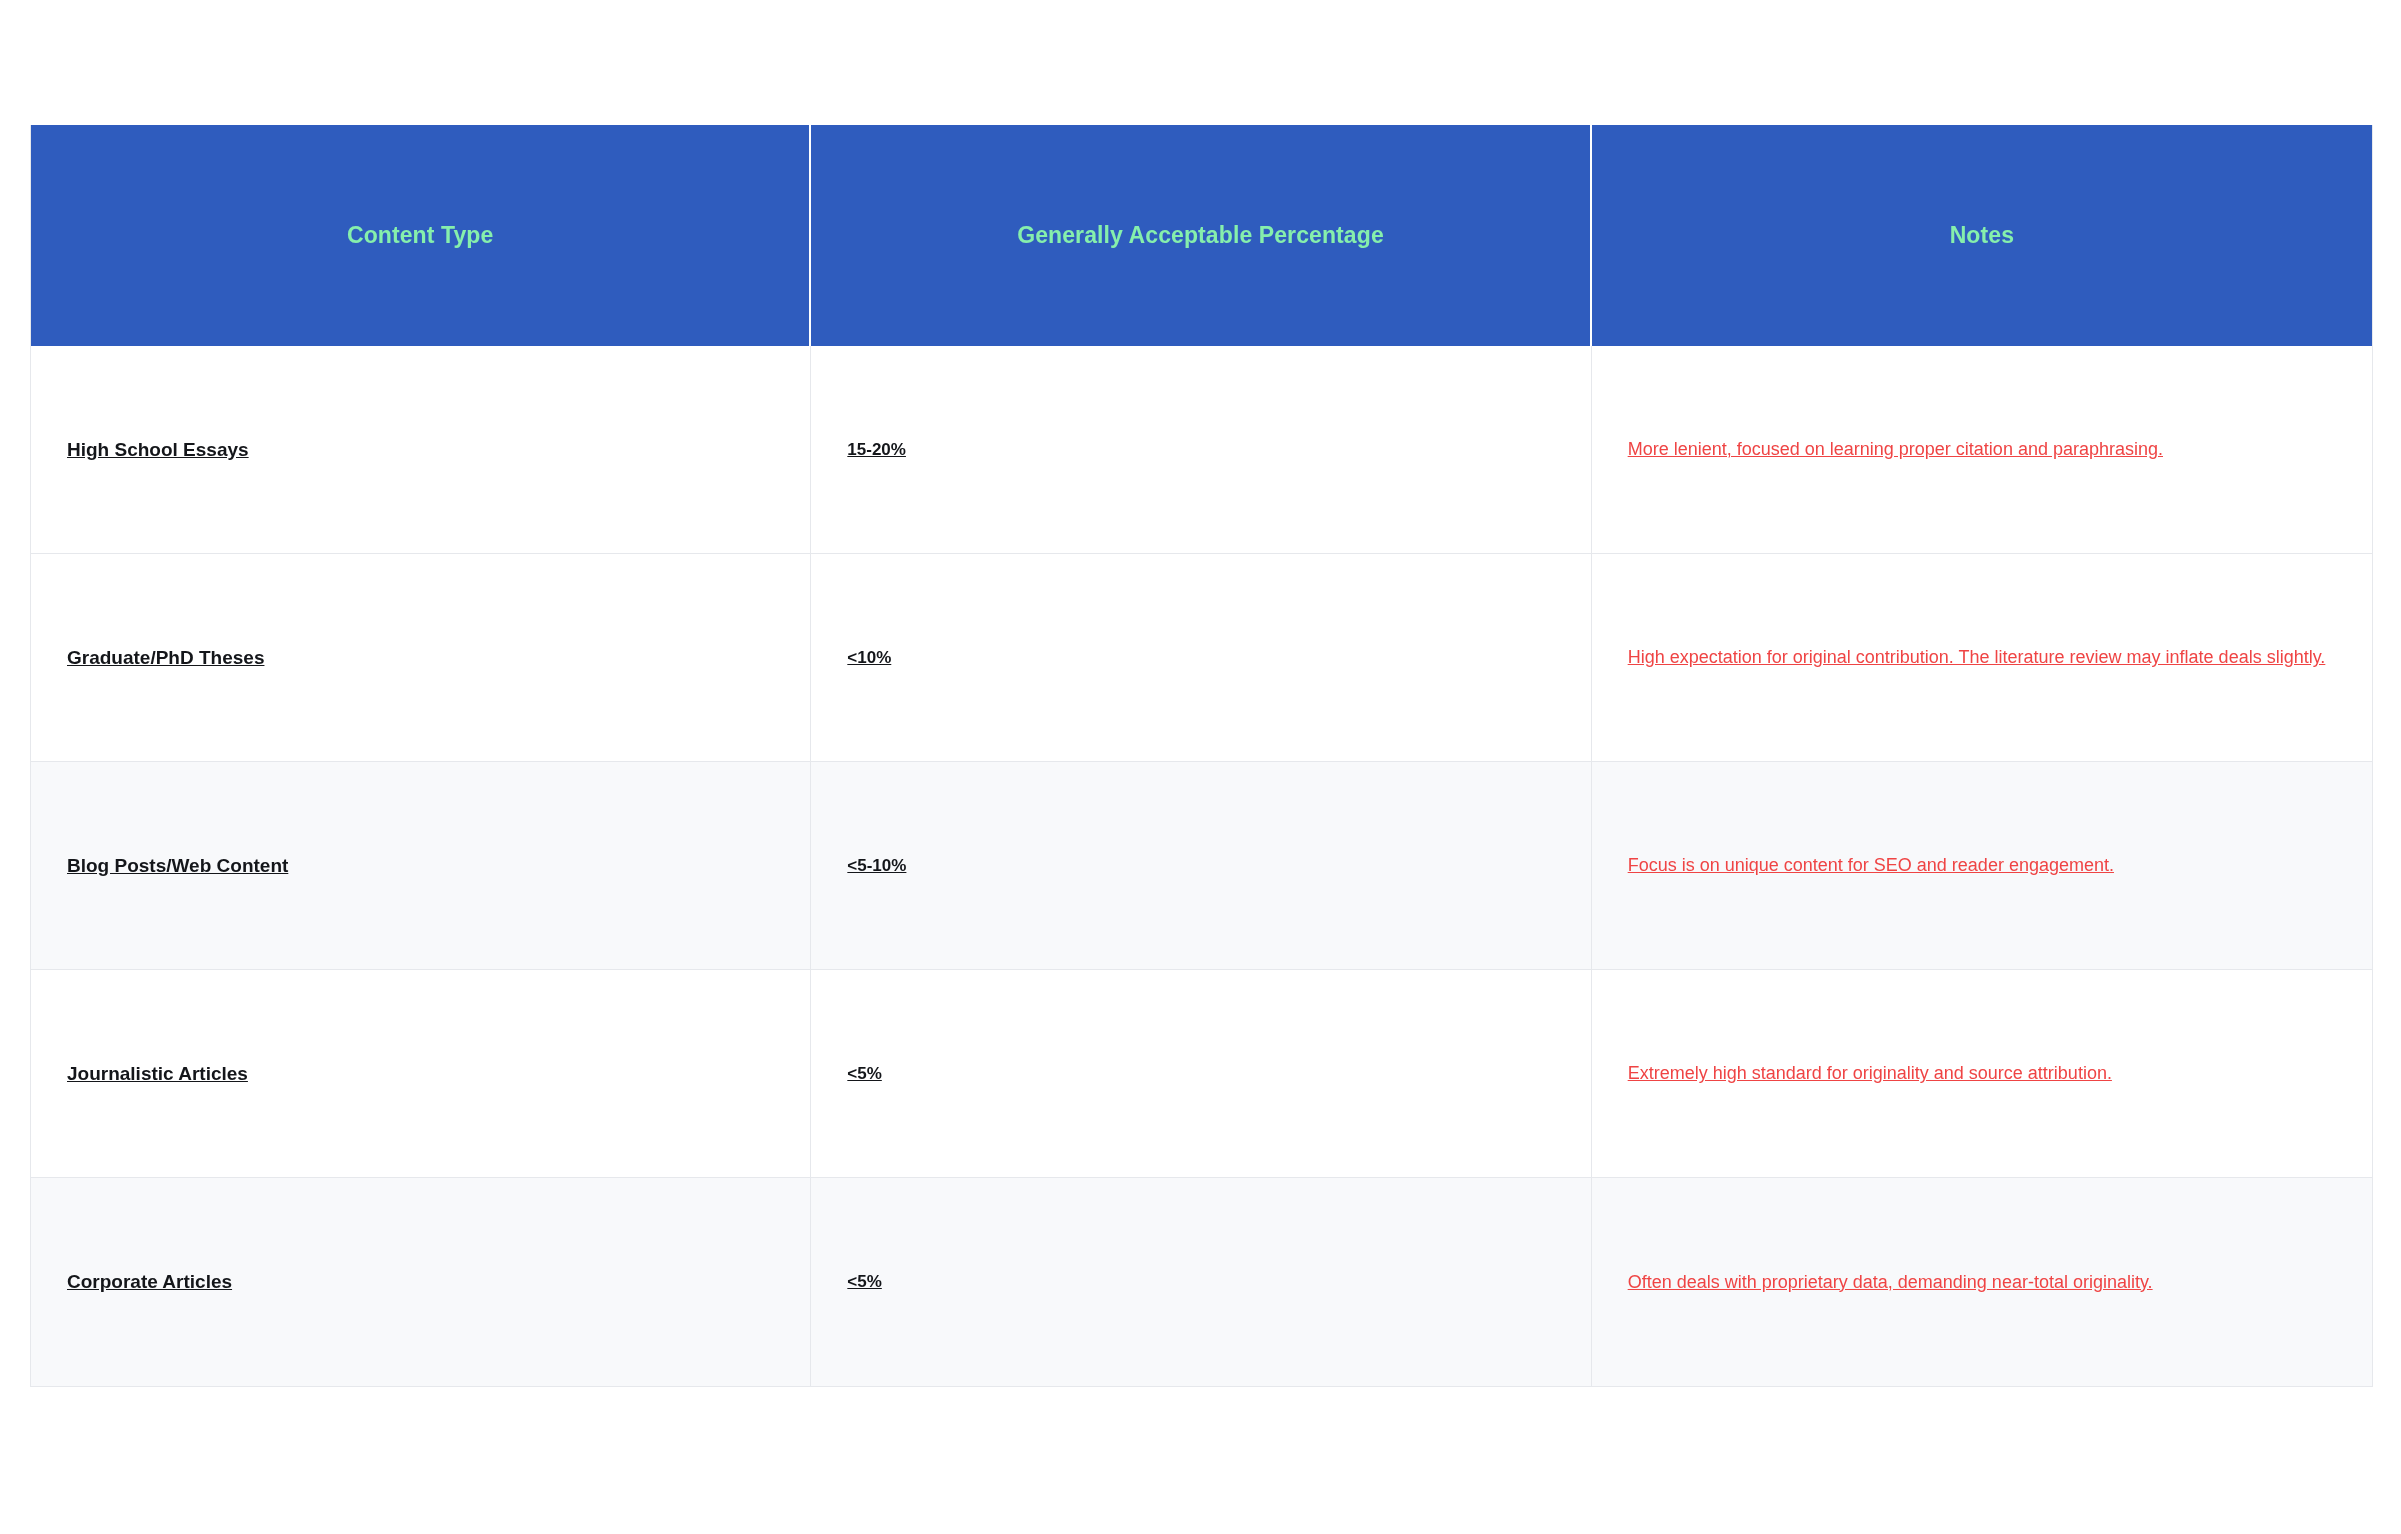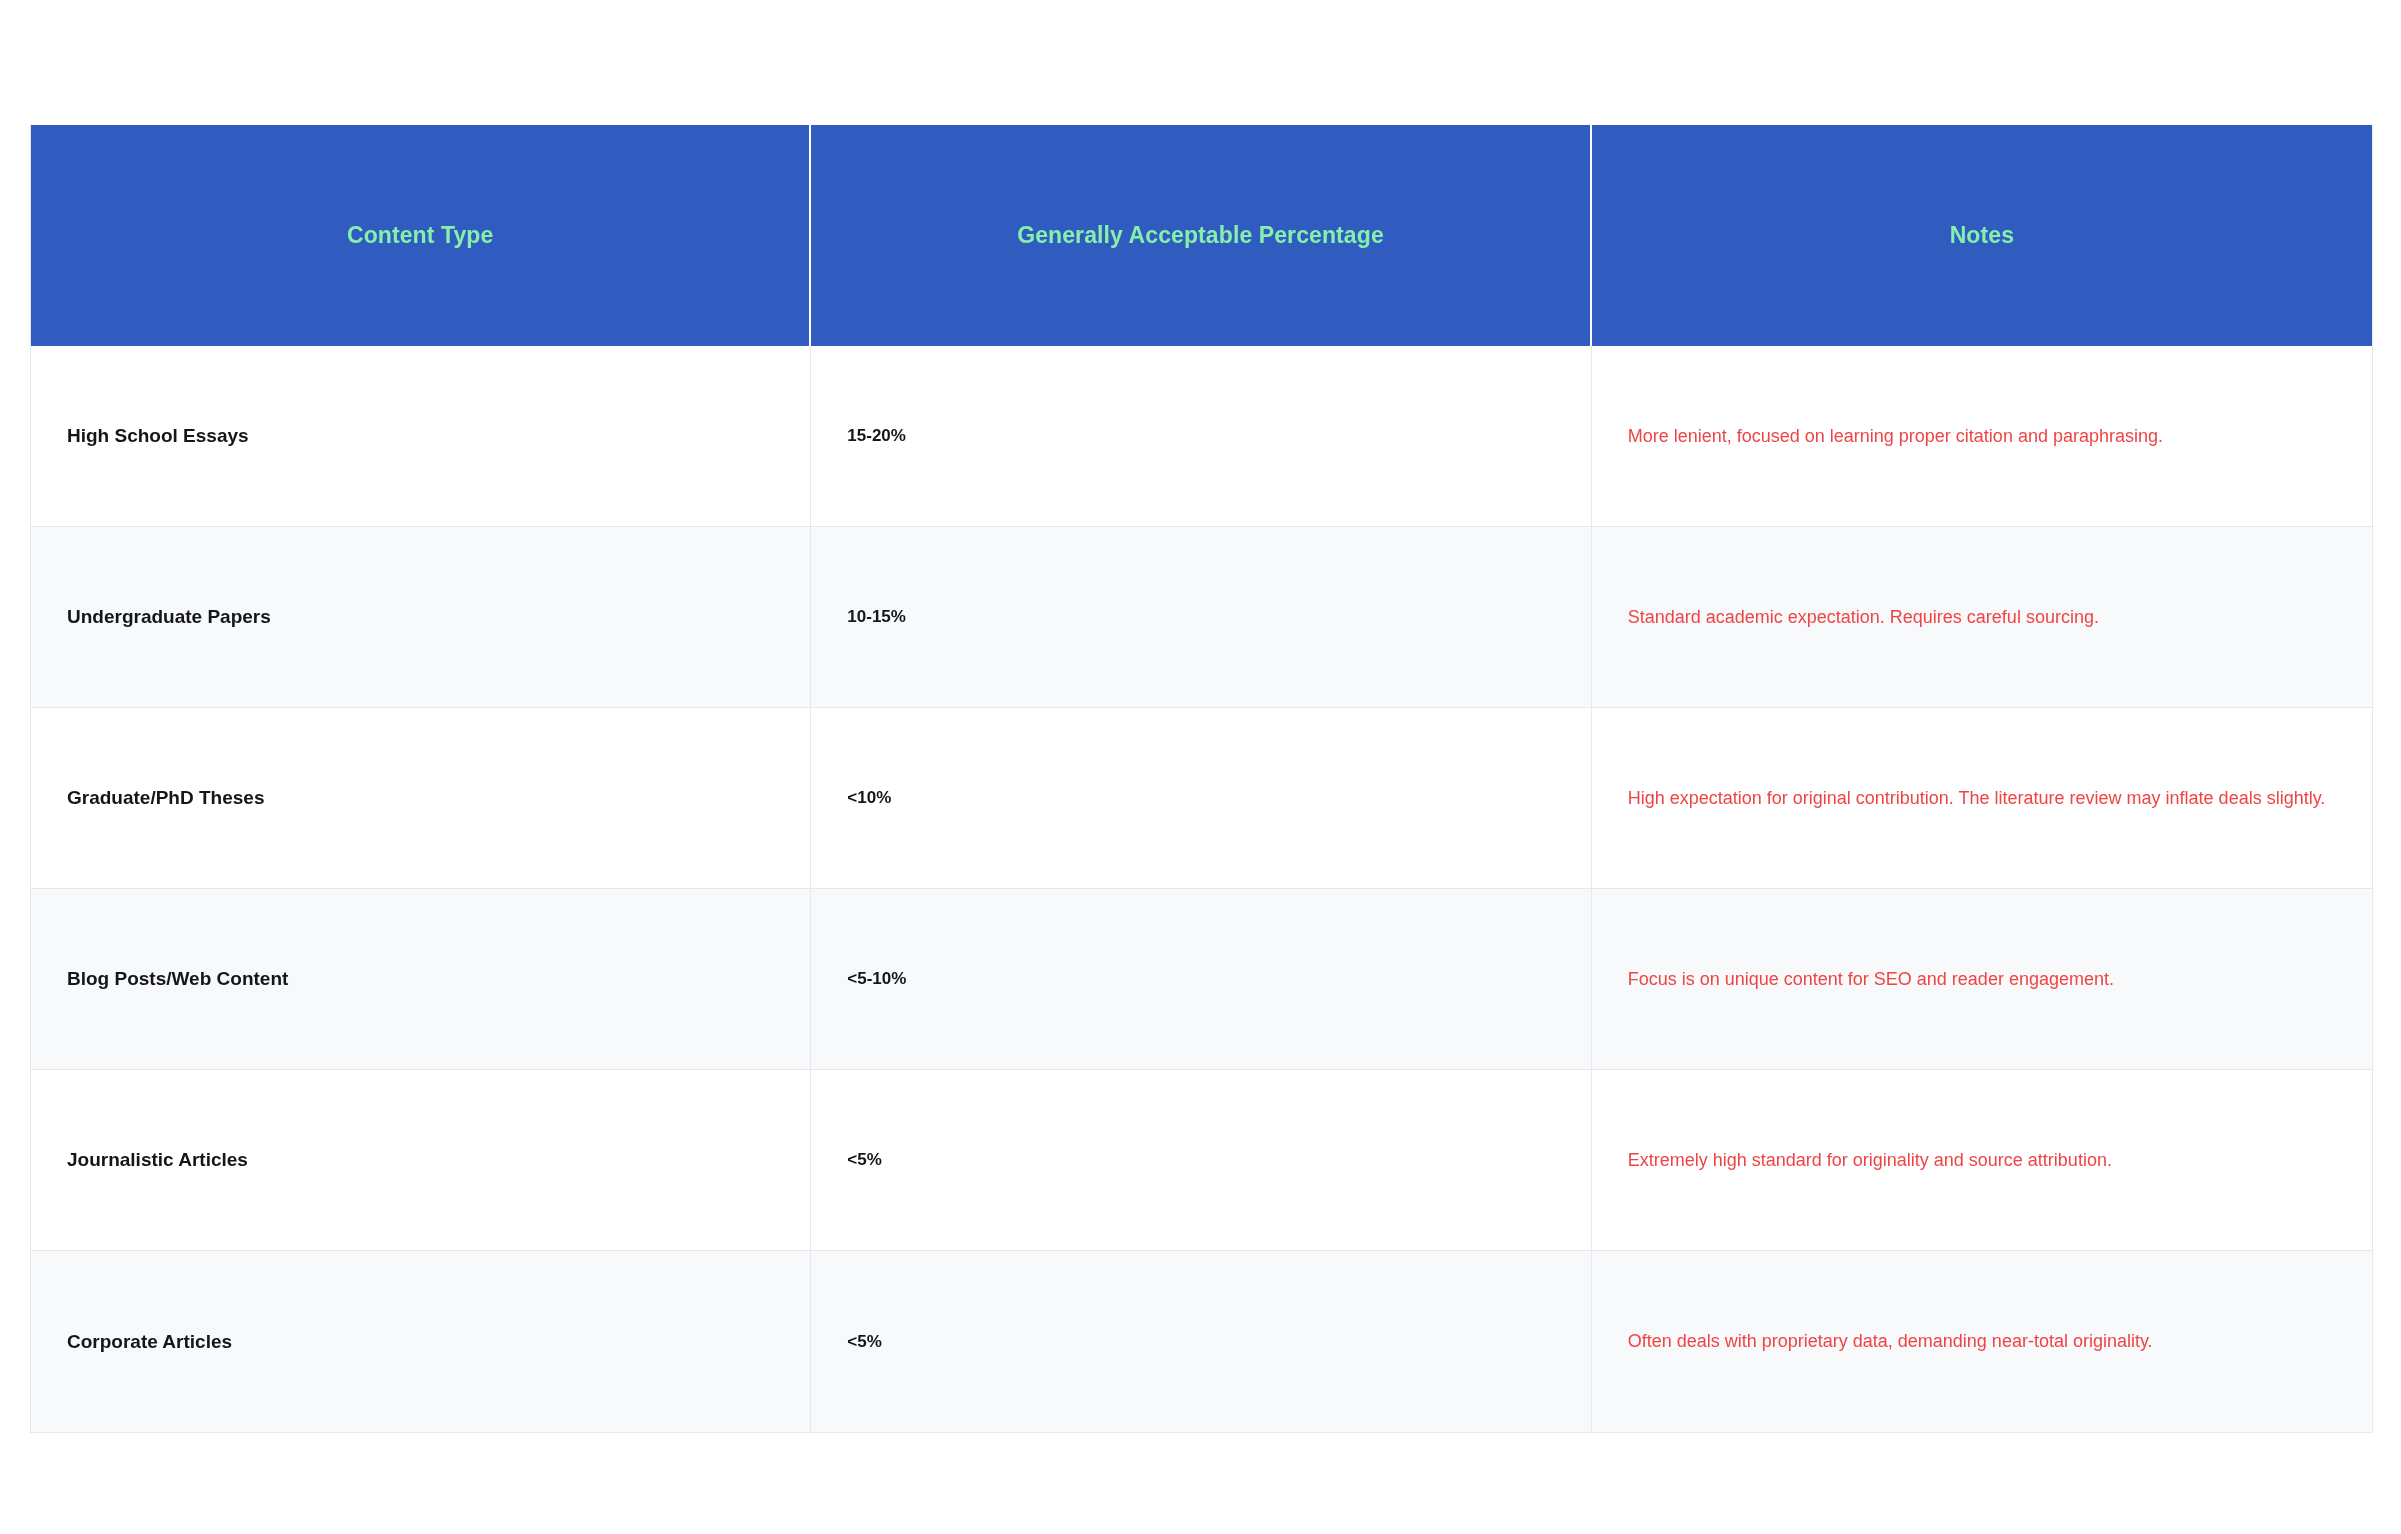--- a/index.html
+++ b/index.html
@@ -51,27 +51,28 @@
     border-right: 2.5px solid #ffffff;
     letter-spacing: 0.1px;
     box-sizing: border-box;
   }
   thead th:last-child {
     border-right: 0;
   }
 
   
   tbody td {
-    height: 181px;
+    height: 208px;
     padding: 12px 36px;
     vertical-align: middle;
     border-right: 1.3px solid #e6e8ec;
     border-bottom: 1.3px solid #e6e8ec;
     box-sizing: border-box;
     color: #14161a;
+    text-decoration: underline;
   }
   tbody td:last-child {
     border-right: 0;
   }
   tbody tr:last-child td {
     border-bottom: 0;
   }
 
   tbody tr.row-odd td  { background: #ffffff; }
   tbody tr.row-even td { background: #f8f9fb; }
@@ -115,25 +116,20 @@
         </tr>
       </thead>
       <tbody>
 
         <tr class="row-odd">
           <td class="c-type">High School Essays</td>
           <td class="c-pct">15-20%</td>
           <td class="c-notes">More lenient, focused on learning proper citation and paraphrasing.</td>
         </tr>
 
-        <tr class="row-even">
-          <td class="c-type">Undergraduate Papers</td>
-          <td class="c-pct">10-15%</td>
-          <td class="c-notes">Standard academic expectation. Requires careful sourcing.</td>
-        </tr>
 
         <tr class="row-odd">
           <td class="c-type">Graduate/PhD Theses</td>
           <td class="c-pct">&lt;10%</td>
           <td class="c-notes">High expectation for original contribution. The literature review may inflate deals slightly.</td>
         </tr>
 
         <tr class="row-even">
           <td class="c-type">Blog Posts/Web Content</td>
           <td class="c-pct">&lt;5-10%</td>

